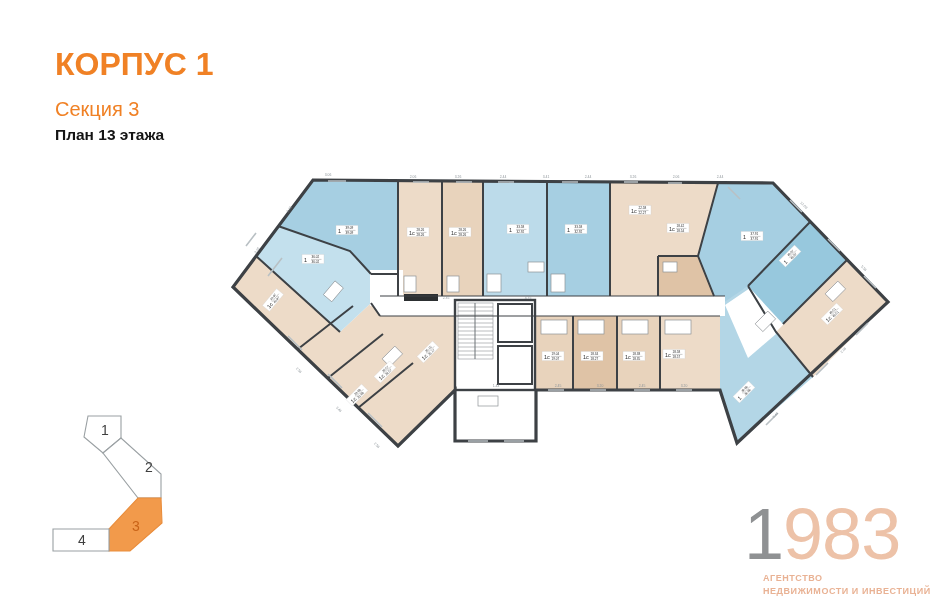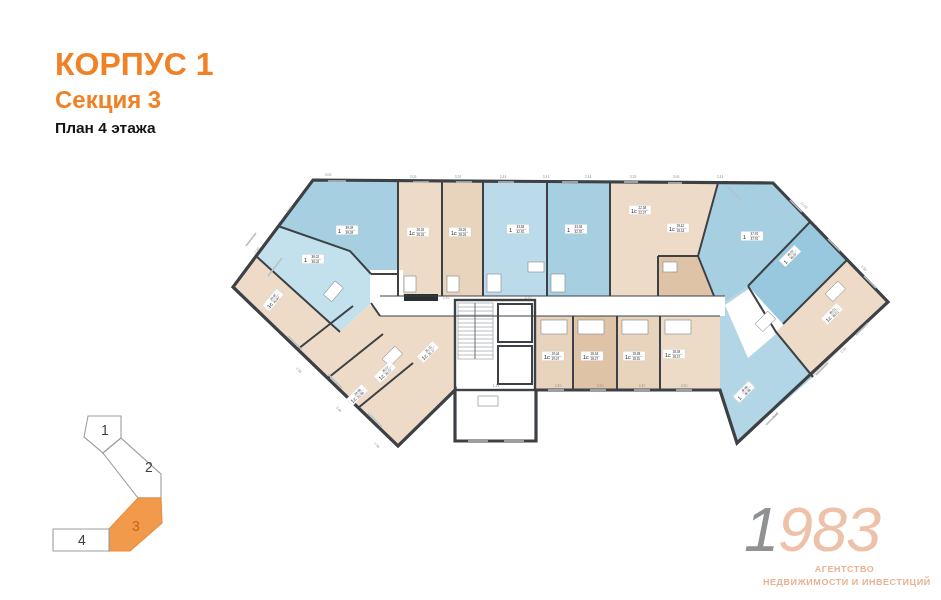--- a/index.html
+++ b/index.html
@@ -3,53 +3,53 @@
 <meta charset="utf-8">
 <style>
   html,body{margin:0;padding:0;}
   body{
     width:941px;height:600px;position:relative;overflow:hidden;
     background:#ffffff;font-family:"Liberation Sans",sans-serif;
   }
   
   .hdr{position:absolute;left:55px;top:44px;}
   .hdr .korpus{font-size:32px;font-weight:bold;color:#f08125;line-height:1.25;}
-  .hdr .sekcia{font-size:24px;font-weight:bold;color:#f08125;line-height:1.35;}
+  .hdr .sekcia{font-size:20px;font-weight:normal;color:#f08125;line-height:1.35;margin-top:12px;}
   .hdr .floor{font-size:15.5px;font-weight:bold;color:#141414;line-height:1.5;}
   
   .plan{position:absolute;left:228px;top:166px;}
   .plan svg{display:block;}
   .wall{stroke:#3d4145;fill:none;}
   .thin{stroke:#8d9296;stroke-width:.6;fill:none;}
   .fixture{stroke:#8d9296;stroke-width:.7;fill:#ffffff;}
   .winmark{stroke:#b9c0c4;stroke-width:1.6;}
   .aptlabel rect{fill:#ffffff;stroke:#c9c9c9;stroke-width:.3;}
   .aptlabel text{fill:#2c2c2c;}
   .dimtxt{fill:#8e959a;font-size:3.4px;font-family:"Liberation Sans",sans-serif;}
   
   .mini{position:absolute;left:32px;top:404px;}
   .mini polygon{stroke:#9aa0a3;stroke-width:1.1;fill:#ffffff;}
   .mini polygon.active{fill:#f29a4b;stroke:#e98d3c;}
   .mini text{font-size:14px;fill:#3f3f3f;font-family:"Liberation Sans",sans-serif;}
   .mini text.active-lbl{fill:#c96317;}
   
   .logo{position:absolute;left:744px;top:498px;width:182px;}
-  .logo .year{font-size:63px;line-height:1;letter-spacing:-1px;font-weight:400;white-space:nowrap;font-style:italic;}
+  .logo .year{font-size:72px;line-height:1;letter-spacing:-1px;font-weight:400;white-space:nowrap;}
   .logo .year .d1{color:#8f9193;}
   .logo .year .rest{color:#edc2a8;}
   .logo .tag{margin-left:19px;margin-top:2px;color:#e9b294;font-weight:bold;
-             font-size:9px;letter-spacing:.55px;line-height:1.45;white-space:nowrap;text-align:center;}
+             font-size:9px;letter-spacing:.55px;line-height:1.45;white-space:nowrap;}
 </style>
 </head>
 <body>
 
 <div class="hdr">
   <div class="korpus">КОРПУС 1</div>
   <div class="sekcia">Секция 3</div>
-  <div class="floor">План 4 этажа</div>
+  <div class="floor">План 13 этажа</div>
 </div>
 
 <div class="plan">
 <svg width="665" height="290" viewBox="0 0 665 290">
 
   <g>
 
     <polygon points="28,90 112,166 143,137 152,150 227,150 227,224 170,280 5,121" fill="#eddbc8"></polygon>
 
     <polygon points="85,14 170,16 170,108 143,108 122,85 50,60" fill="#a6cfe2"></polygon>

